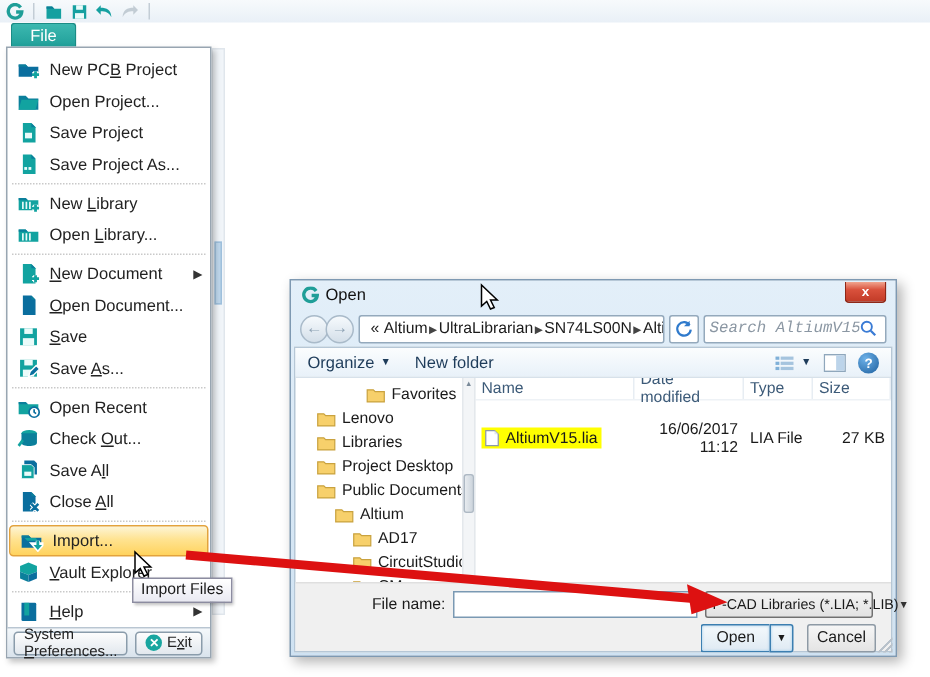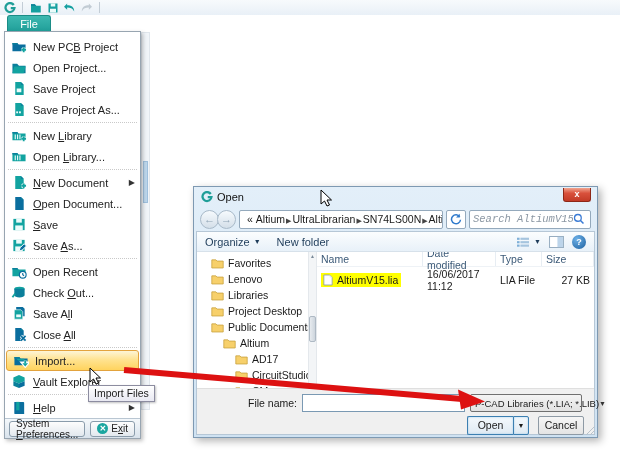--- a/index.html
+++ b/index.html
@@ -55,21 +55,21 @@
   .dlg-main { flex:1; display:flex; overflow:hidden; position:relative; }
   .tree { width:112px; padding-top:3px; overflow:hidden; }
   .tree-item { height:16px; display:flex; align-items:center; gap:4px; font-size:10.5px; white-space:nowrap; }
   .tree-scroll { width:9px; background:#f3f5f7; border-left:1px solid #e4e8ec; border-right:1px solid #e4e8ec; position:relative; }
   .tree-scroll .up { position:absolute; top:0; left:0; width:7px; height:9px; font-size:5px; color:#7a8a99; text-align:center; line-height:9px; }
   .tree-scroll .thumb { position:absolute; top:64px; left:0; width:7px; height:26px; background:linear-gradient(90deg,#e7ebef,#cdd5dd); border:1px solid #aeb9c4; border-radius:2px; }
 
   .filelist { flex:1; display:flex; flex-direction:column; }
   .fl-head { height:15px; display:flex; border-bottom:1px solid #eef2f6; color:#3c5a78; font-size:10.5px; }
   .fl-col { padding:1px 4px; border-right:1px solid #e7edf3; display:flex; align-items:center; }
-  .fl-row { height:17px; display:flex; align-items:center; font-size:10.5px; margin-top:4px; }
+  .fl-row { height:17px; display:flex; align-items:center; font-size:10.5px; margin-top:16px;text-align:right; }
   .fl-cell { padding:0 4px; display:flex; align-items:center; gap:4px; }
   .name-hl { background:#ffff00; padding:1px 3px 1px 2px; display:flex; align-items:center; gap:4px; }
 
   .dlg-bottom { height:46px; background:#f0f0f0; border-top:1px solid #dfdfdf; padding:4px 8px 0; }
   .fn-row { display:flex; align-items:center; height:20px; gap:5px; }
   .fn-label { width:92px; text-align:right; font-size:10.5px; }
   .fn-input { width:163px; height:18px; border:1px solid #7a99b3; background:#fff; font-size:10.5px; padding:0 3px; font-family:"Liberation Sans",sans-serif; outline:none; }
   .combo { width:112px; height:18px; border:1px solid #707070; border-radius:2px; background:linear-gradient(#f4f4f4,#e2e2e2); display:flex; align-items:center; font-size:9.5px; padding:0 2px 0 4px; white-space:nowrap; }
   .combo .arr { margin-left:auto; font-size:7px; color:#333; }
   .btn-row { display:flex; justify-content:flex-end; align-items:center; height:24px; gap:9px; padding-right:2px; }
@@ -381,21 +381,21 @@
           <svg width="15" height="12" viewBox="0 0 16 13">
               <rect x="0.5" y="0.5" width="15" height="12" fill="#fff" stroke="#8fa7bc"></rect>
               <rect x="9" y="1" width="6" height="11" fill="#bcd4ea"></rect>
             </svg>
         </span>
         <span class="help-circle">?</span>
       </span>
     </div>
     <div class="dlg-main">
       <div class="tree" id="tree">
-          <div class="tree-item" style="padding-left: 14px;">
+          <div class="tree-item" style="padding-left: 26px; margin-left: 21px;">
             <span>
               <svg width="13" height="11" viewBox="0 0 16 13">
                 <path d="M1 2h5l1.5 1.5H15V12H1z" fill="#f7d06b" stroke="#c9a23f"></path>
               </svg>
             </span>
             <span>Favorites</span>
           </div>
           <div class="tree-item" style="padding-left: 14px;">
             <span>
               <svg width="13" height="11" viewBox="0 0 16 13">

